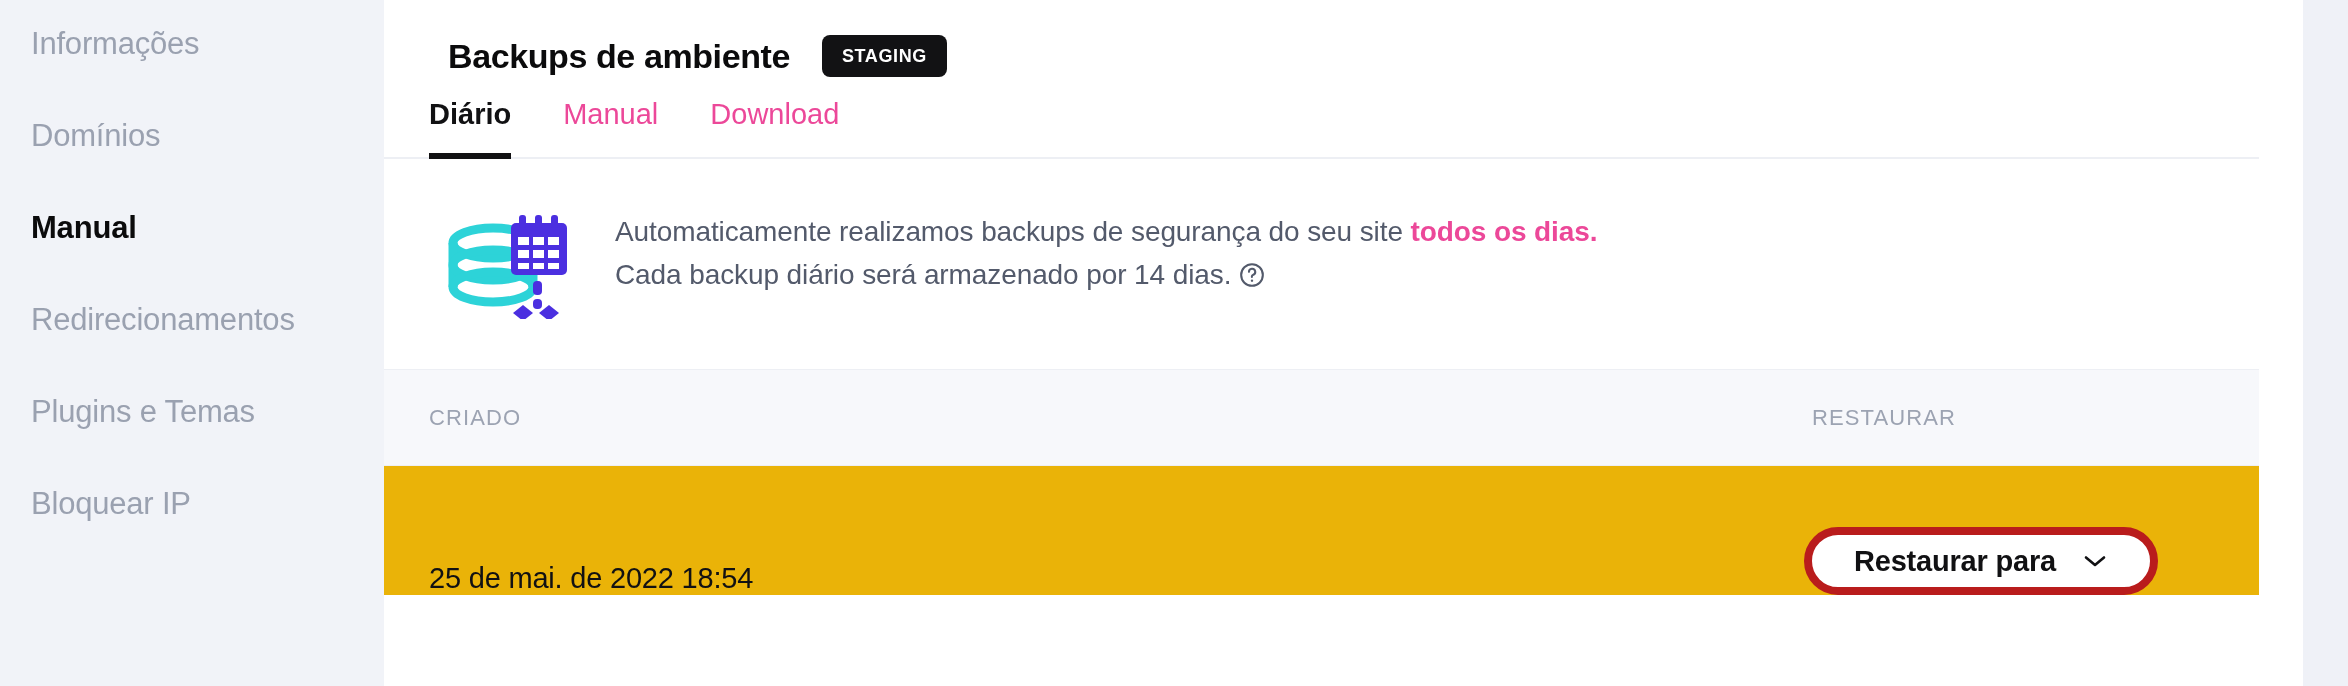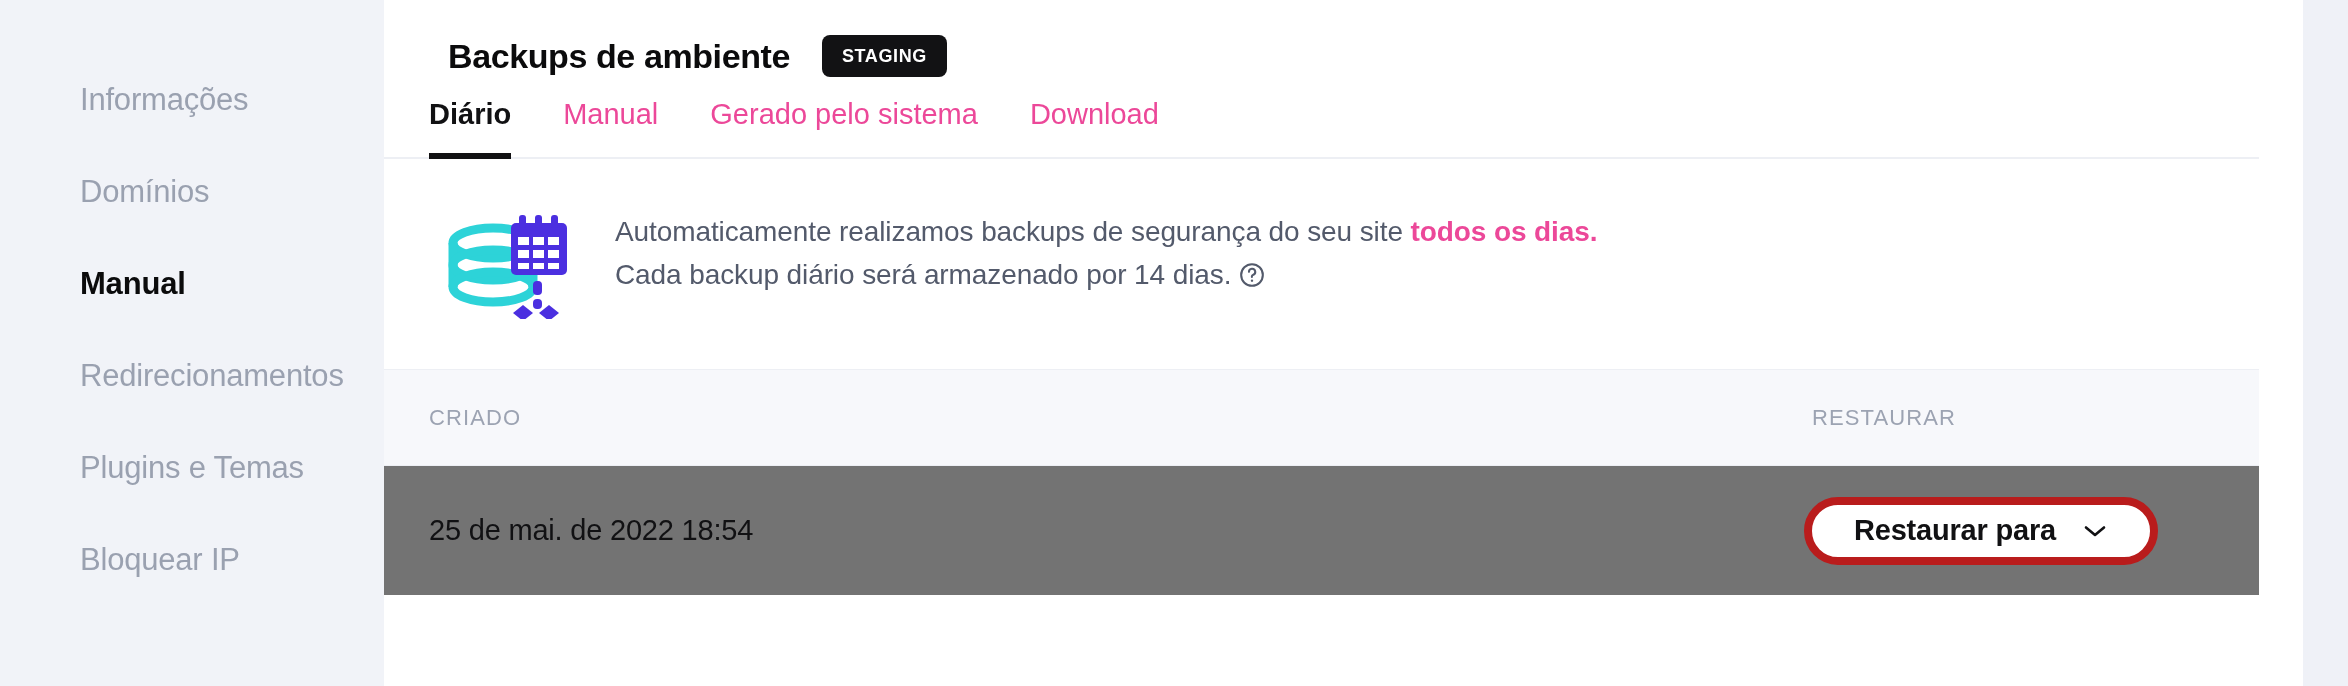--- a/index.html
+++ b/index.html
@@ -30,22 +30,22 @@
     background: #F1F3F8;
     padding-top: 26px;
     position: relative;
   }
 
   .nav-list { list-style: none; }
 
   .nav-item {
     height: 92px;
     display: flex;
-    align-items: flex-end;
-    padding-left: 80px;
+    align-items: flex-start;
+    padding-left: 31px;
     font-size: 31px;
     letter-spacing: -0.2px;
     color: #9AA1B0;
     font-weight: 500;
     cursor: pointer;
     user-select: none;
     white-space: nowrap;
   }
 
   .nav-item.active {
@@ -210,24 +210,24 @@
     font-weight: 500;
     text-transform: uppercase;
     white-space: nowrap;
   }
 
   .th-created { padding-left: 45px; width: 1420px; }
   .th-restore { padding-left: 8px; }
 
   .table-row {
     display: flex;
-    align-items: center;
+    align-items: flex-end;
     height: 129px;
     margin-right: 45px;
-    background: #737373;
+    background: #eab308;
   }
 
   .td-created {
     padding-left: 45px;
     width: 1420px;
     font-size: 29px;
     color: #111113;
     letter-spacing: -0.2px;
     white-space: nowrap;
   }
@@ -297,23 +297,20 @@
       </div>
 
       <div class="tabs-wrap">
         <div class="tabs-rule"></div>
         <div class="tabs">
           <div class="tab active">
             <span>Diário</span>
           </div>
           <div class="tab">
             <span>Manual</span>
-          </div>
-          <div class="tab">
-            <span>Gerado pelo sistema</span>
           </div>
           <div class="tab">
             <span>Download</span>
           </div>
         </div>
       </div>
 
       <section class="info-panel">
 
         <div class="info-illustration">

